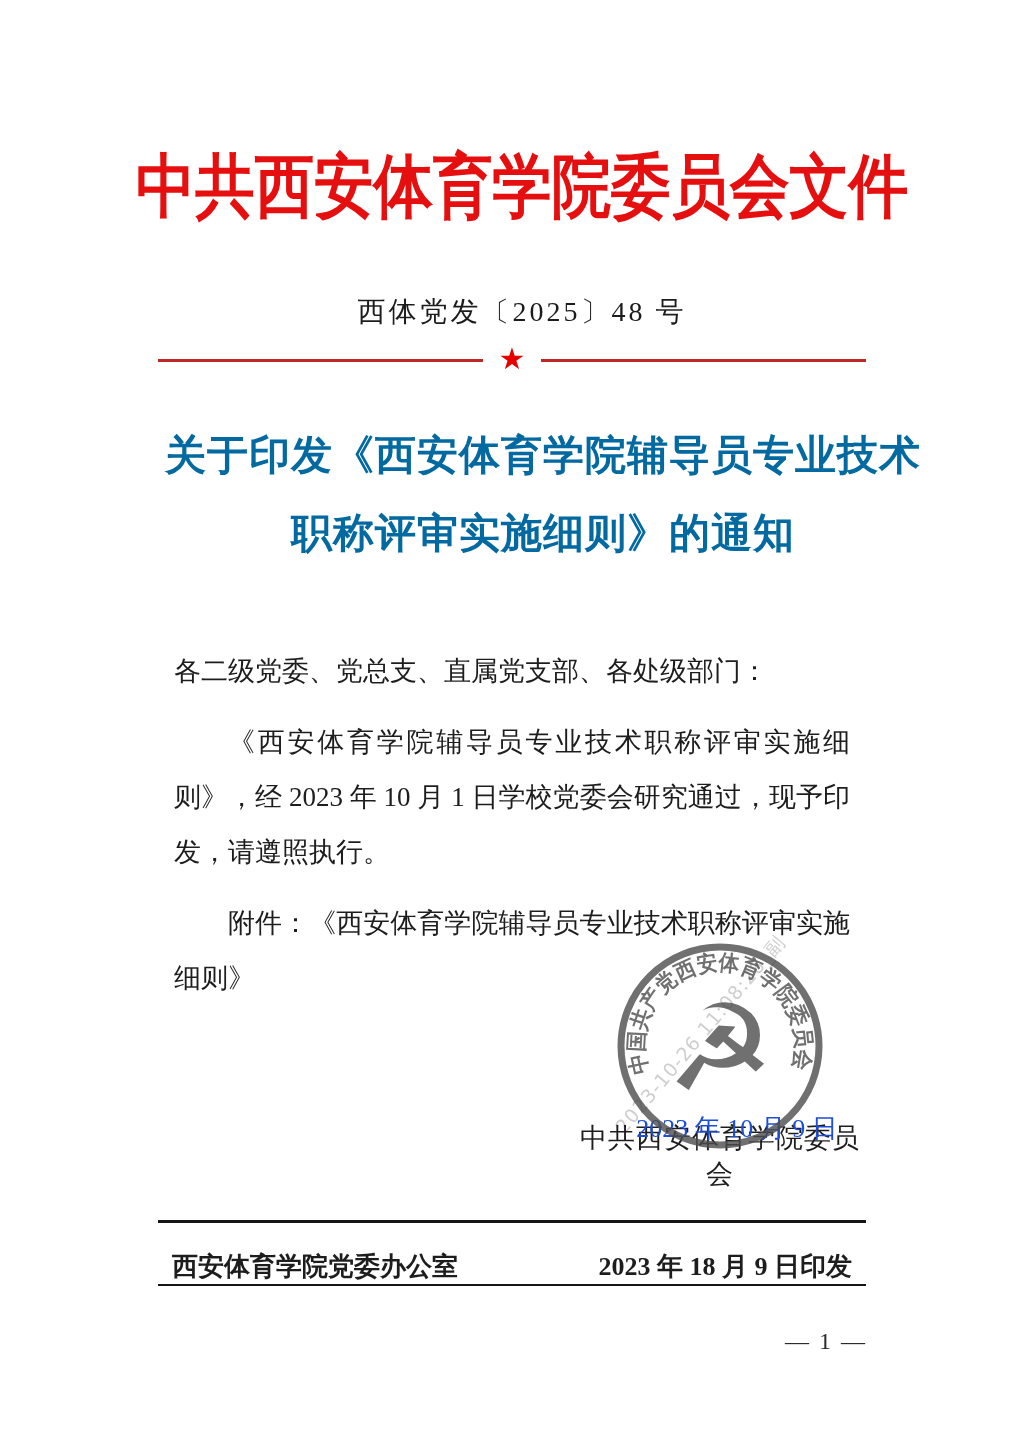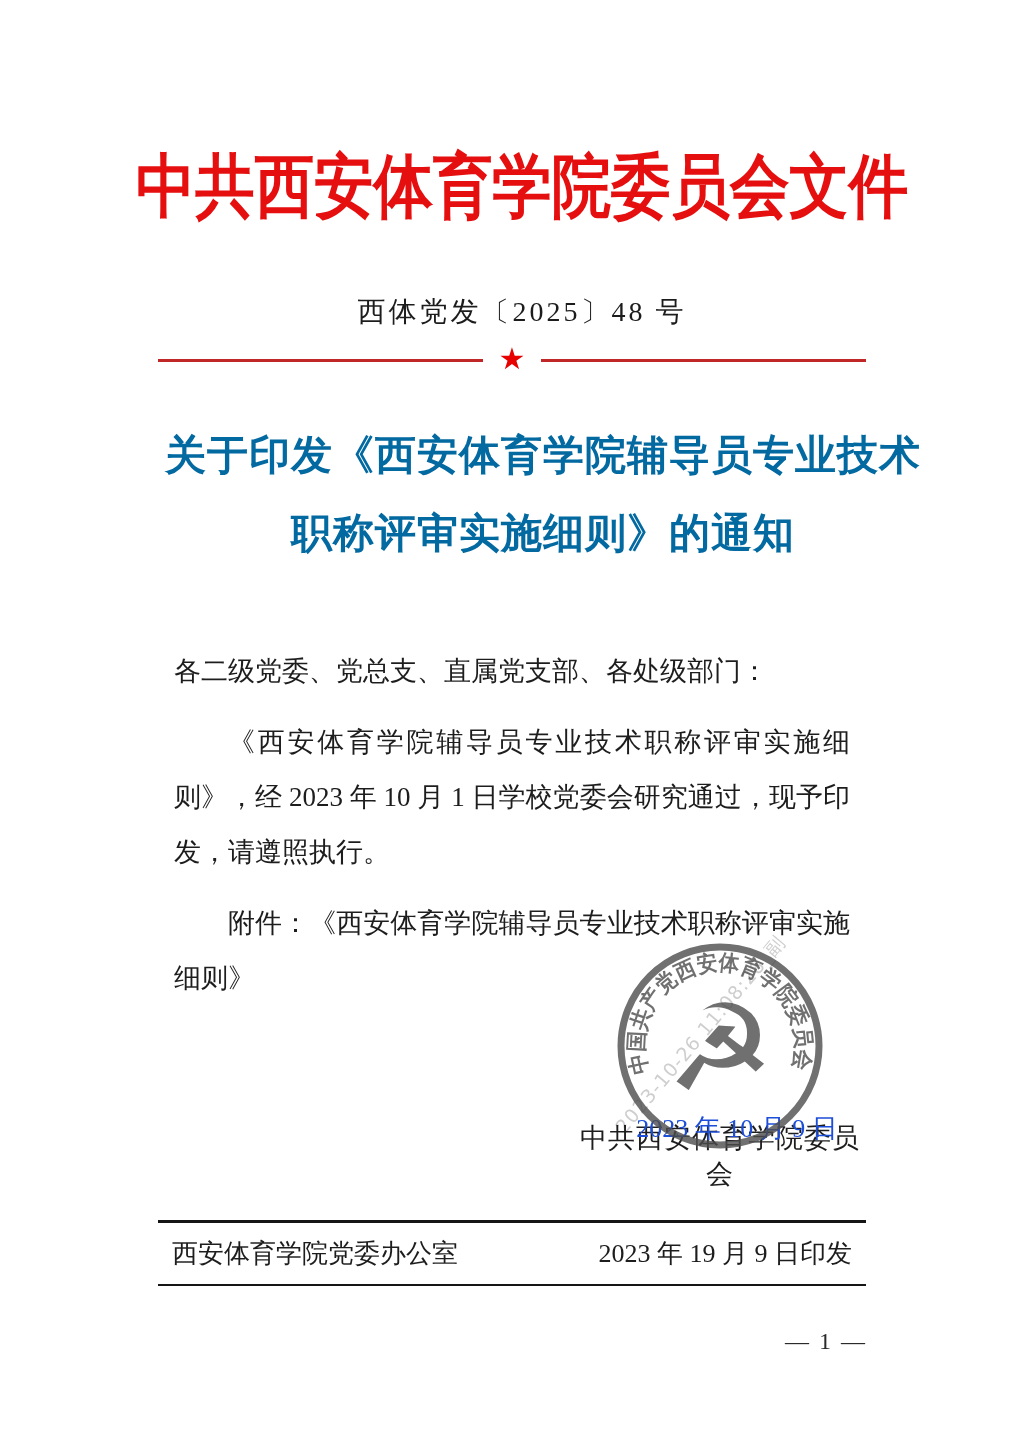--- a/index.html
+++ b/index.html
@@ -91,23 +91,23 @@
     width:216px;height:216px;
     opacity:0.80;
     z-index:3;
   }
   
   .footer-bar{
     position:absolute;top:1220px;left:158px;width:708px;height:66px;
     box-sizing:border-box;
     border-top:3px solid #151515;
     border-bottom:2px solid #151515;
-    display:flex;justify-content:space-between;align-items:center;
+    display:flex;justify-content:space-between;align-items:flex-end;
     padding:0 14px;
-    font-size:26px;color:#1d1d1d;
+    font-size:26px;color:#1d1d1d;font-weight:bold;
   }
   
   .page-number{
     position:absolute;top:1328px;left:768px;width:116px;
     text-align:center;font-size:24px;color:#2b2b2b;
     letter-spacing:2px;
   }
 </style>
 </head>
 <body>
@@ -148,18 +148,18 @@
     </defs>
     <circle cx="108" cy="108" r="99" fill="none" stroke="#4d4d4d" stroke-width="7"></circle>
     <text font-size="22" font-weight="bold" fill="#4d4d4d" font-family="Liberation Serif, DejaVu Serif, serif">
       <textPath href="#sealArc" startOffset="0" textLength="288" lengthAdjust="spacingAndGlyphs">中国共产党西安体育学院委员会</textPath>
     </text>
     <text x="108" y="152" text-anchor="middle" font-size="120" fill="#4d4d4d" font-family="DejaVu Sans, sans-serif">☭</text>
   </svg>
 
   <div class="footer-bar">
     <span>西安体育学院党委办公室</span>
-    <span>2023 年 19 月 9 日印发</span>
+    <span>2023 年 18 月 9 日印发</span>
   </div>
 
   <div class="page-number">— 1 —</div>
 
 </div>
 
 </body></html>

